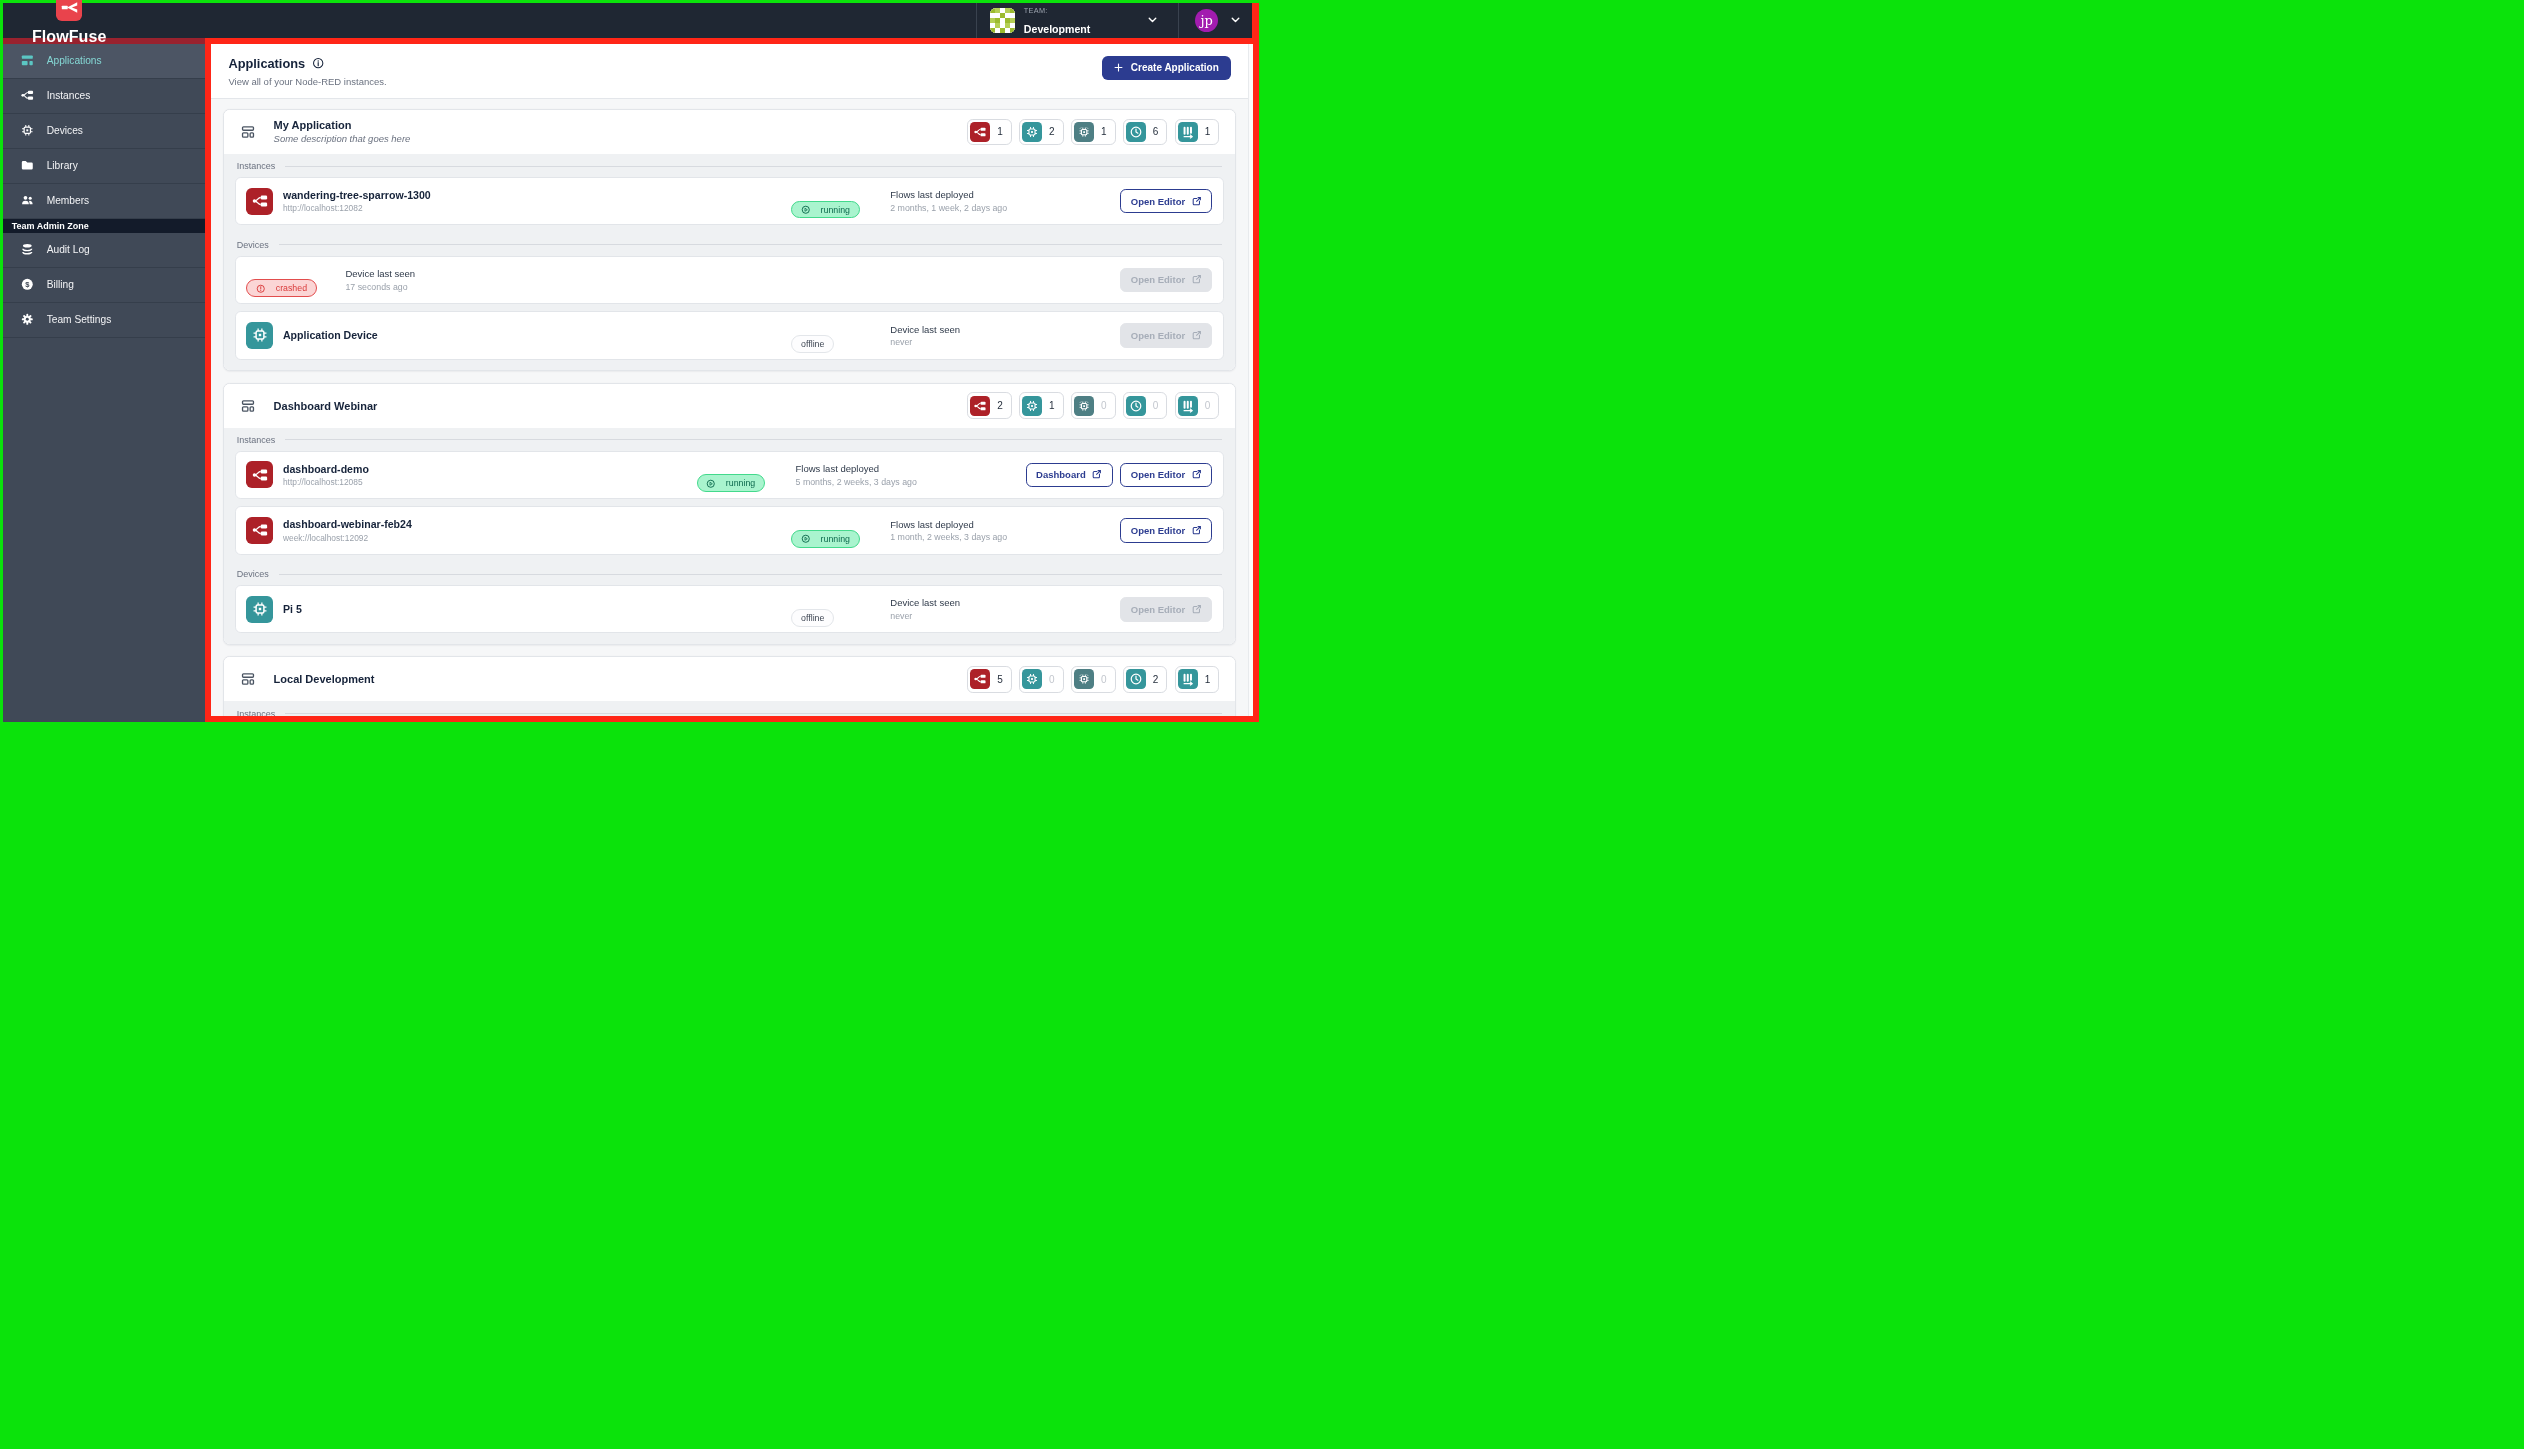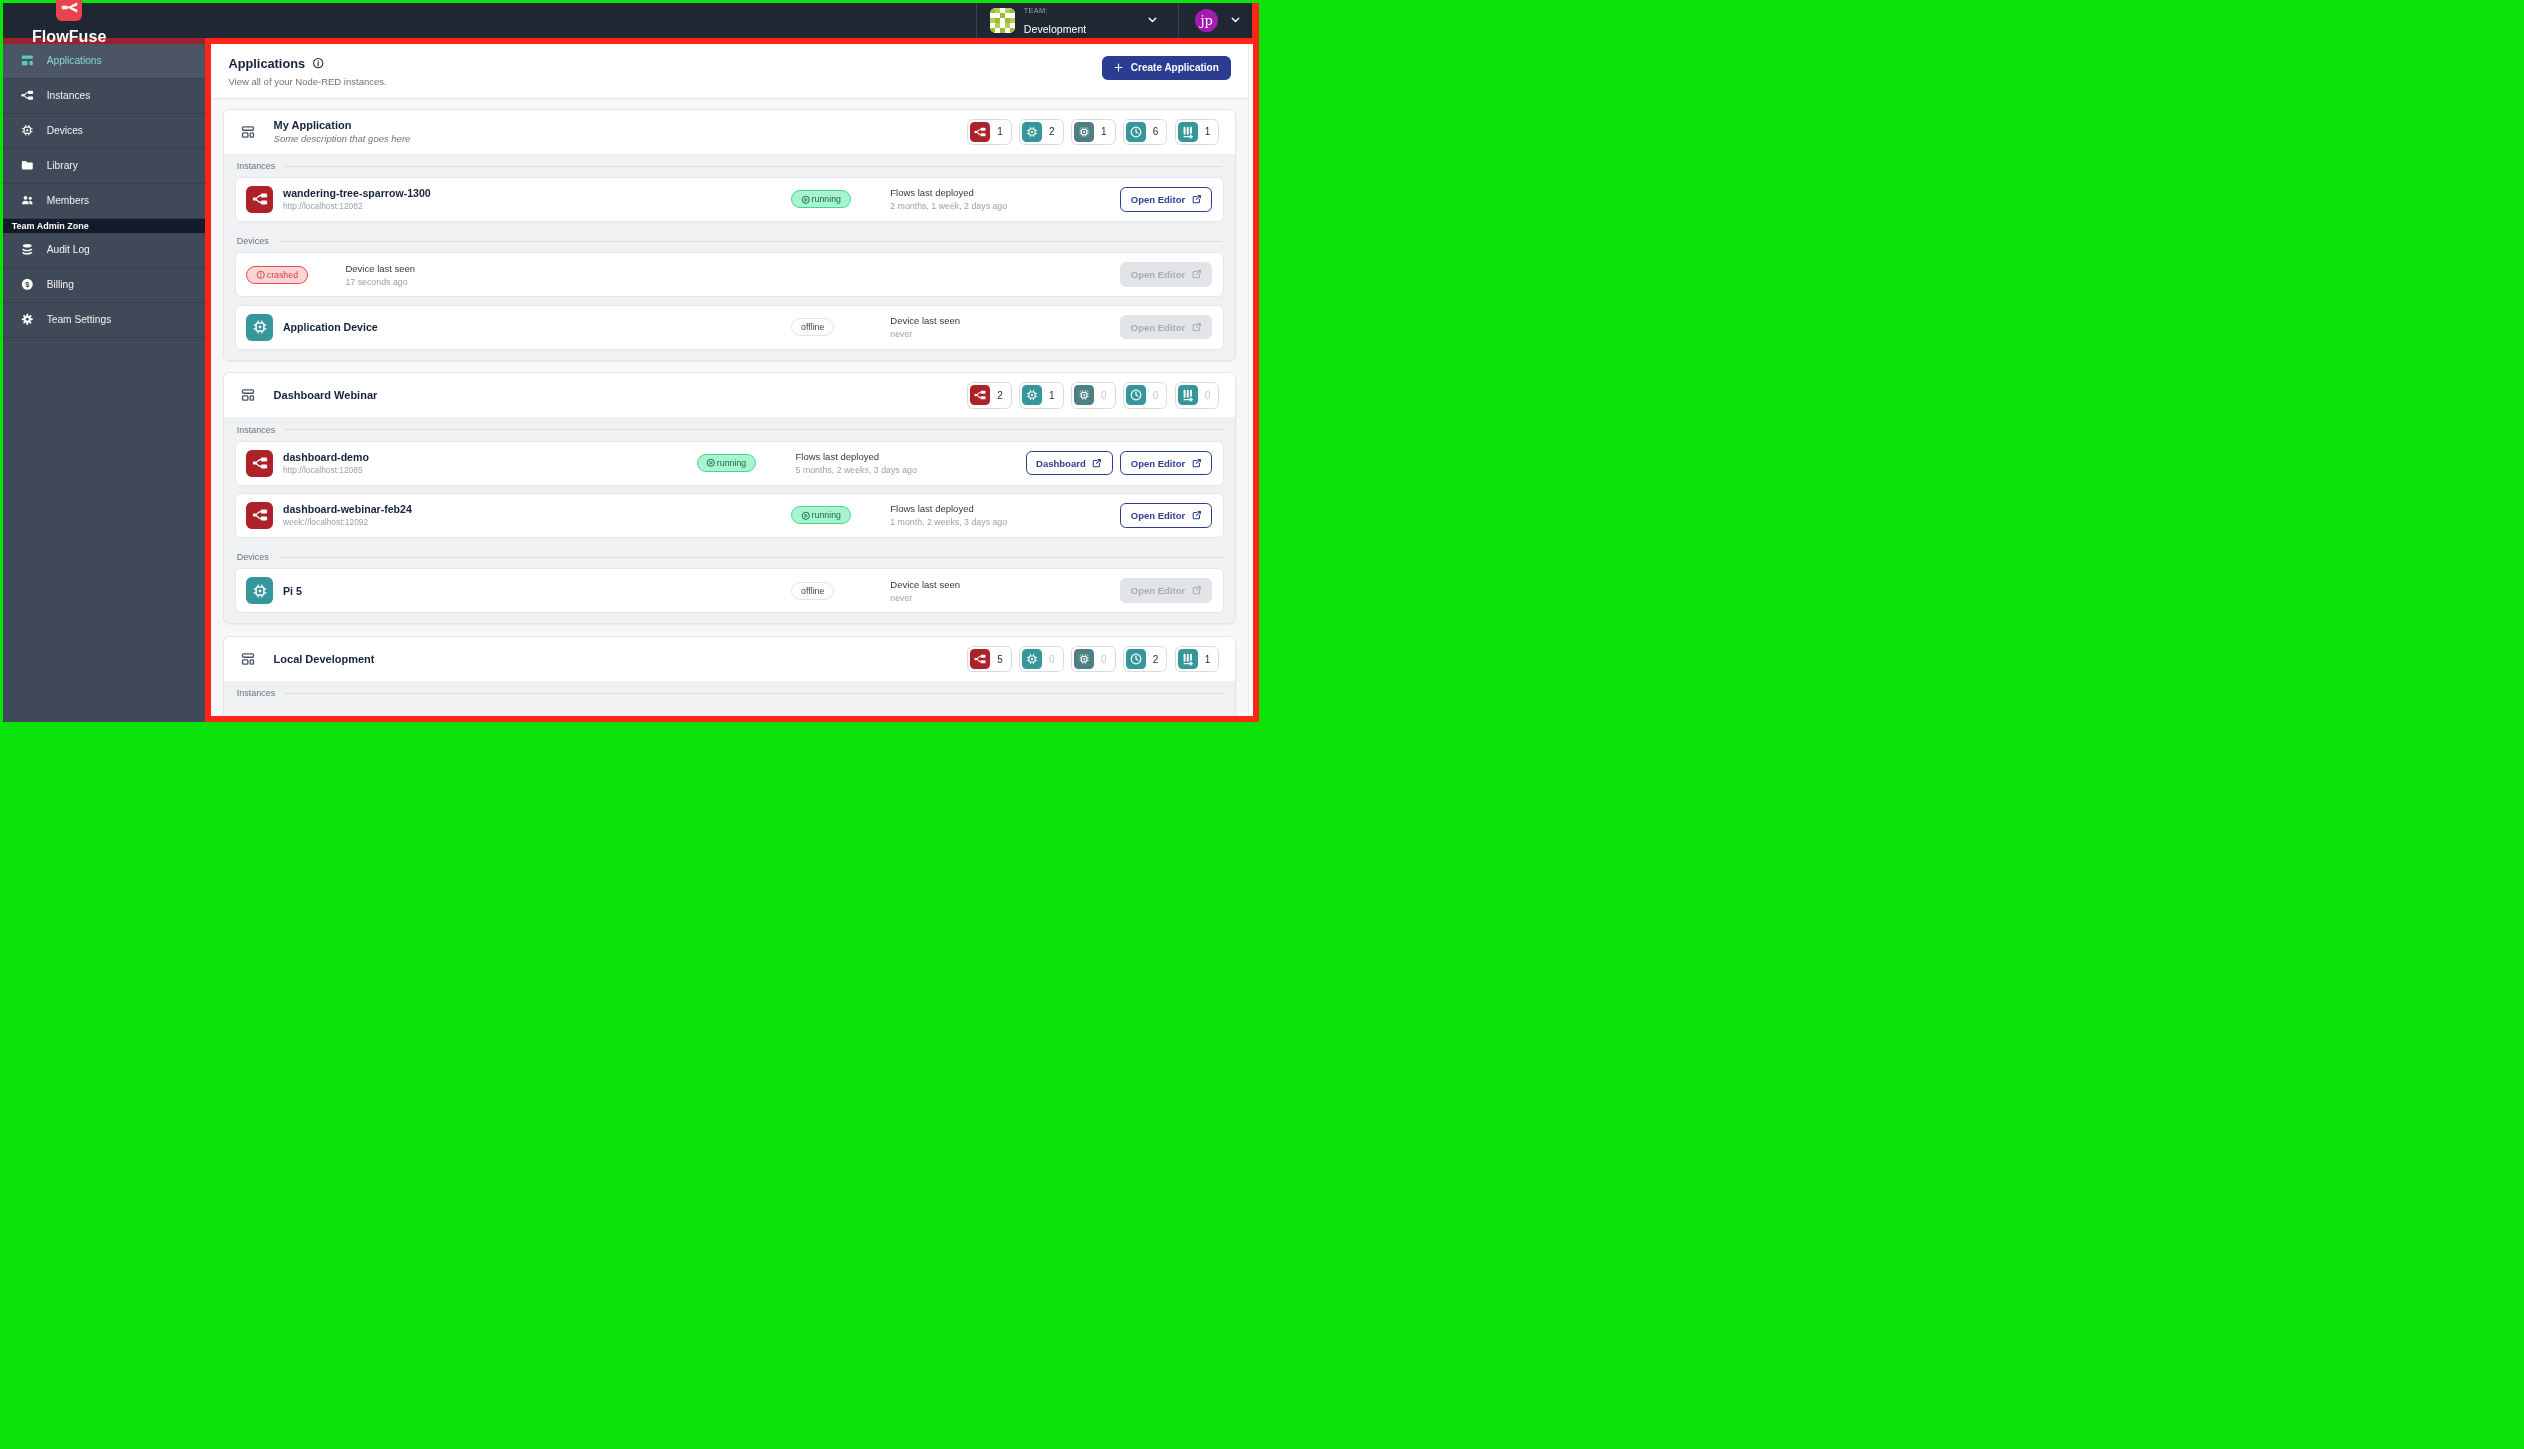--- a/index.html
+++ b/index.html
@@ -9,21 +9,21 @@
 
   
   .navbar { height:35px; flex:0 0 35px; background:#1F2733; display:flex; align-items:center; padding:0 10.2px 0 29px; position:relative; z-index:3; }
   .brand { display:flex; align-items:center; gap:7.3px;flex-direction:column; }
   .brand-mark { width:26px; height:26px; border-radius:5.8px; background:#E9434C; color:#fff; display:grid; place-items:center; }
   .brand-name { color:#fff; font-size:16px; font-weight:700; letter-spacing:0.1px; }
   .nav-right { margin-left:auto; display:flex; align-items:stretch; height:100%; }
   .team-picker { display:flex; align-items:center; gap:8.8px; padding:0 19px 0 13px; border-left:0.7px solid #39424F; border-right:0.7px solid #39424F; cursor:pointer; min-width:203px; }
   .team-avatar { width:25px; height:25px; border-radius:5.8px; overflow:hidden; background:#fff; flex:0 0 25px; }
   .team-label { font-size:7.3px; color:#9CA3AF; letter-spacing:0.3px; }
-  .team-name { font-size:10.6px; color:#fff; font-weight:400; margin-top:8px; }
+  .team-name { font-size:10.6px; color:#fff; font-weight:700; margin-top:8px; }
   .team-picker .chev { margin-left:auto; color:#fff; }
   .user-menu { display:flex; align-items:center; gap:10.2px; padding:0 7.3px 0 16px; cursor:pointer; }
   .user-avatar { width:23.4px; height:23.4px; border-radius:50%; background:#a21caf; color:#fff; display:grid; place-items:center; font-family:"DejaVu Serif", serif; font-size:13px; }
   .chev { color:#fff; }
   .red-strip-top { position:absolute; right:0; top:0; width:7.3px; height:35px; background:#FF2617; z-index:5; }
 
   
   .body-row { flex:1; display:flex; min-height:0; }
 
   
@@ -67,21 +67,21 @@
   .sec-label { display:flex; align-items:center; gap:10.2px; color:#6B7280; font-size:9px; padding:7.3px 1.5px 5.8px 1.5px; }
   .sec-label::after { content:""; flex:1; height:0.7px; background:#D7DADF; }
 
   .row { background:#fff; border:0.7px solid #E2E5E9; border-radius:5.8px; min-height:45px; display:flex; align-items:center; padding:5.8px 10.2px; margin-bottom:7.3px; cursor:pointer; }
   .row:last-child { margin-bottom:0; }
   .row-id { flex:1; display:flex; align-items:center; gap:9.5px; min-width:0; }
   .row-ico { width:27px; height:27px; border-radius:5.8px; display:grid; place-items:center; color:#fff; flex:0 0 27px; }
   .row-name { font-size:10.6px; font-weight:600; color:#16233A; }
   .row-url { font-size:8.4px; color:#9AA1AB; margin-top:2.2px; }
   .row-status { flex:0 0 99px; }
-  .pill { display:inline-flex; align-items:center; gap:1px; border-radius:730px; font-size:8.8px; padding:2.9px 8.8px; border:0.7px solid transparent; }
+  .pill { display:inline-flex; align-items:center; gap:10px; border-radius:730px; font-size:8.8px; padding:2.9px 8.8px; border:0.7px solid transparent;margin-top:17px; }
   .pill .ico { width:9.5px; height:9.5px; }
   .pill-running { background:#A9F4CE; border-color:#43D98C; color:#0E6A4E; }
   .pill-crashed { background:#FBD5D5; border-color:#E24D4D; color:#D93A3A; }
   .pill-offline { background:#FDFDFE; border-color:#E3E6EA; color:#3F4754; }
   .row-meta { flex:0 0 230px; }
   .meta-label { font-size:9.5px; color:#2F3A4A; font-weight:500; }
   .meta-value { font-size:8.8px; color:#9AA1AB; margin-top:2.9px; }
   .row-actions { margin-left:auto; display:flex; gap:7.3px; }
   .btn { display:inline-flex; align-items:center; gap:5.8px; font-size:9.5px; font-weight:700; border-radius:5.8px; padding:5.8px 9.5px; cursor:pointer; font-family:inherit; }
   .btn .ico { width:11px; height:11px; }

